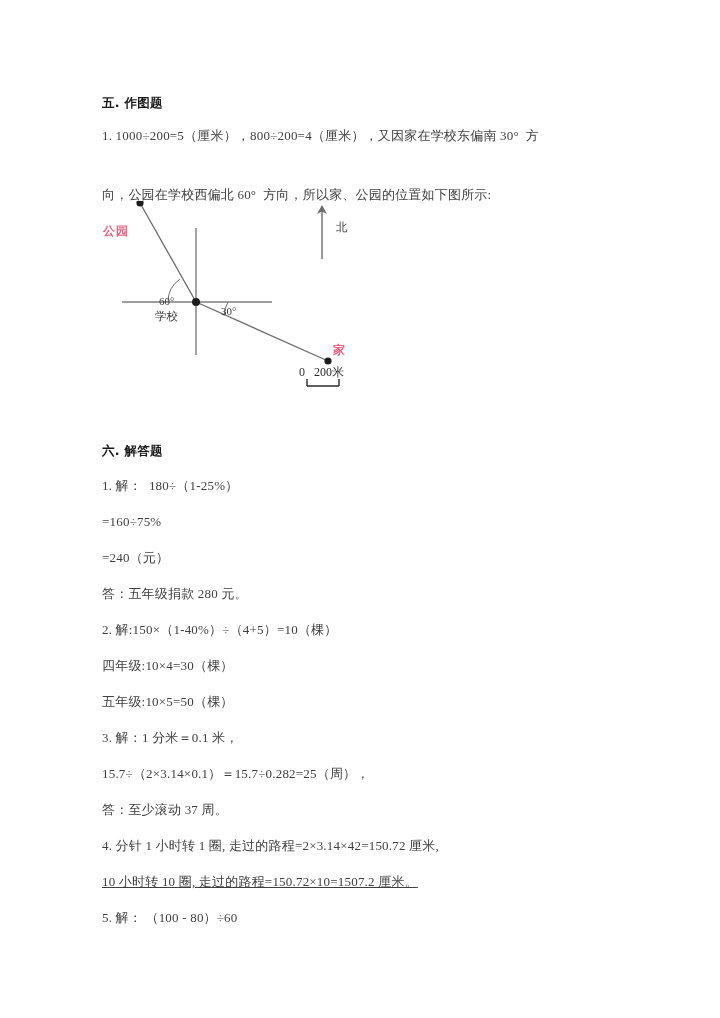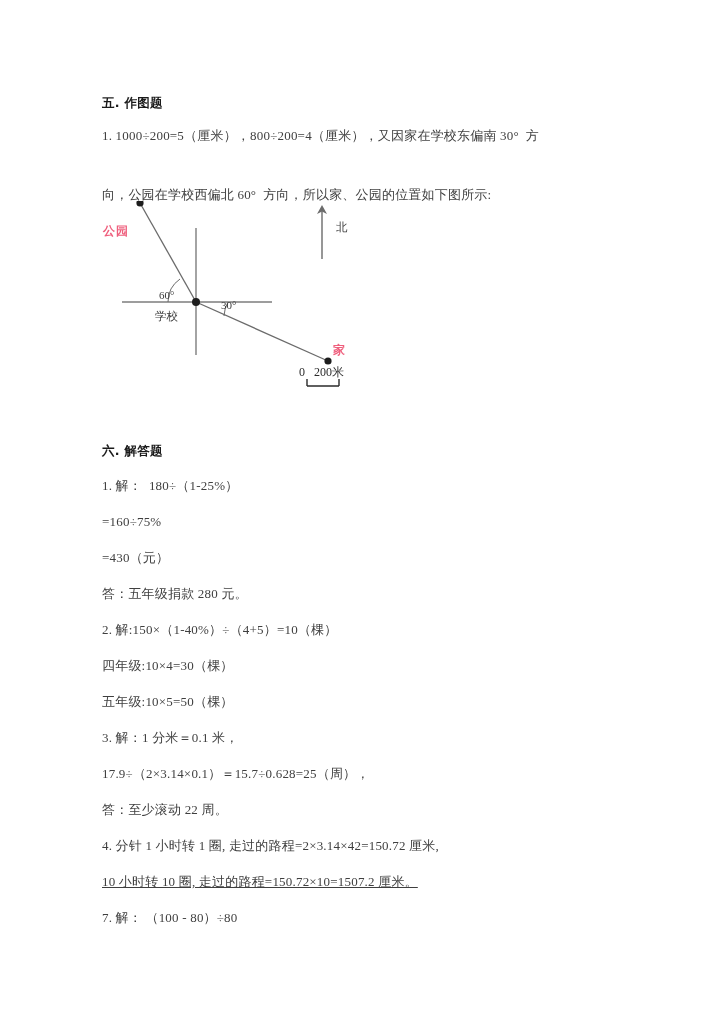--- a/index.html
+++ b/index.html
@@ -73,20 +73,21 @@
     letter-spacing: 1px;
   }
   .lbl-dark {
     color: #3a3a3a;
     font-size: 11.5px;
   }
   .lbl-ang {
     color: #3a3a3a;
     font-family: "Liberation Serif", "DejaVu Serif", serif;
     font-size: 11px;
+    margin-top: 6px;
   }
   .lbl-scale {
     color: #2b2b2b;
     font-family: "Liberation Serif", "DejaVu Serif", serif;
     font-size: 12px;
   }
 </style>
 </head>
 <body>
 
@@ -132,26 +133,26 @@
       <span class="lbl lbl-ang" style="left:119px; top:98px;">30°</span>
 
       <span class="lbl lbl-scale" style="left:197px; top:164px;">0</span>
       <span class="lbl lbl-scale" style="left:212px; top:163px;">200米</span>
     </div>
 
     <div class="b section-head" style="top:348px;">六. 解答题</div>
 
     <div class="b para" style="top:383px;">1. 解：  180÷（1-25%）</div>
     <div class="b para" style="top:419px;">=160÷75%</div>
-    <div class="b para" style="top:455px;">=430（元）</div>
+    <div class="b para" style="top:455px;">=240（元）</div>
     <div class="b para" style="top:491px;">答：五年级捐款 280 元。</div>
     <div class="b para" style="top:527px;">2. 解:150×（1-40%）÷（4+5）=10（棵）</div>
     <div class="b para" style="top:563px;">四年级:10×4=30（棵）</div>
     <div class="b para" style="top:599px;">五年级:10×5=50（棵）</div>
     <div class="b para" style="top:635px;">3. 解：1 分米＝0.1 米，</div>
-    <div class="b para" style="top:671px;">17.9÷（2×3.14×0.1）＝15.7÷0.628=25（周），</div>
-    <div class="b para" style="top:707px;">答：至少滚动 22 周。</div>
+    <div class="b para" style="top:671px;">15.7÷（2×3.14×0.1）＝15.7÷0.282=25（周），</div>
+    <div class="b para" style="top:707px;">答：至少滚动 37 周。</div>
     <div class="b para" style="top:743px;">4. 分针 1 小时转 1 圈, 走过的路程=2×3.14×42=150.72 厘米,</div>
     <div class="b para" style="top:779px;text-decoration:underline;">10 小时转 10 圈, 走过的路程=150.72×10=1507.2 厘米。</div>
-    <div class="b para" style="top:815px;">7. 解： （100 - 80）÷80</div>
+    <div class="b para" style="top:815px;">5. 解： （100 - 80）÷60</div>
 
   </div>
 </div>
 
 </body></html>

